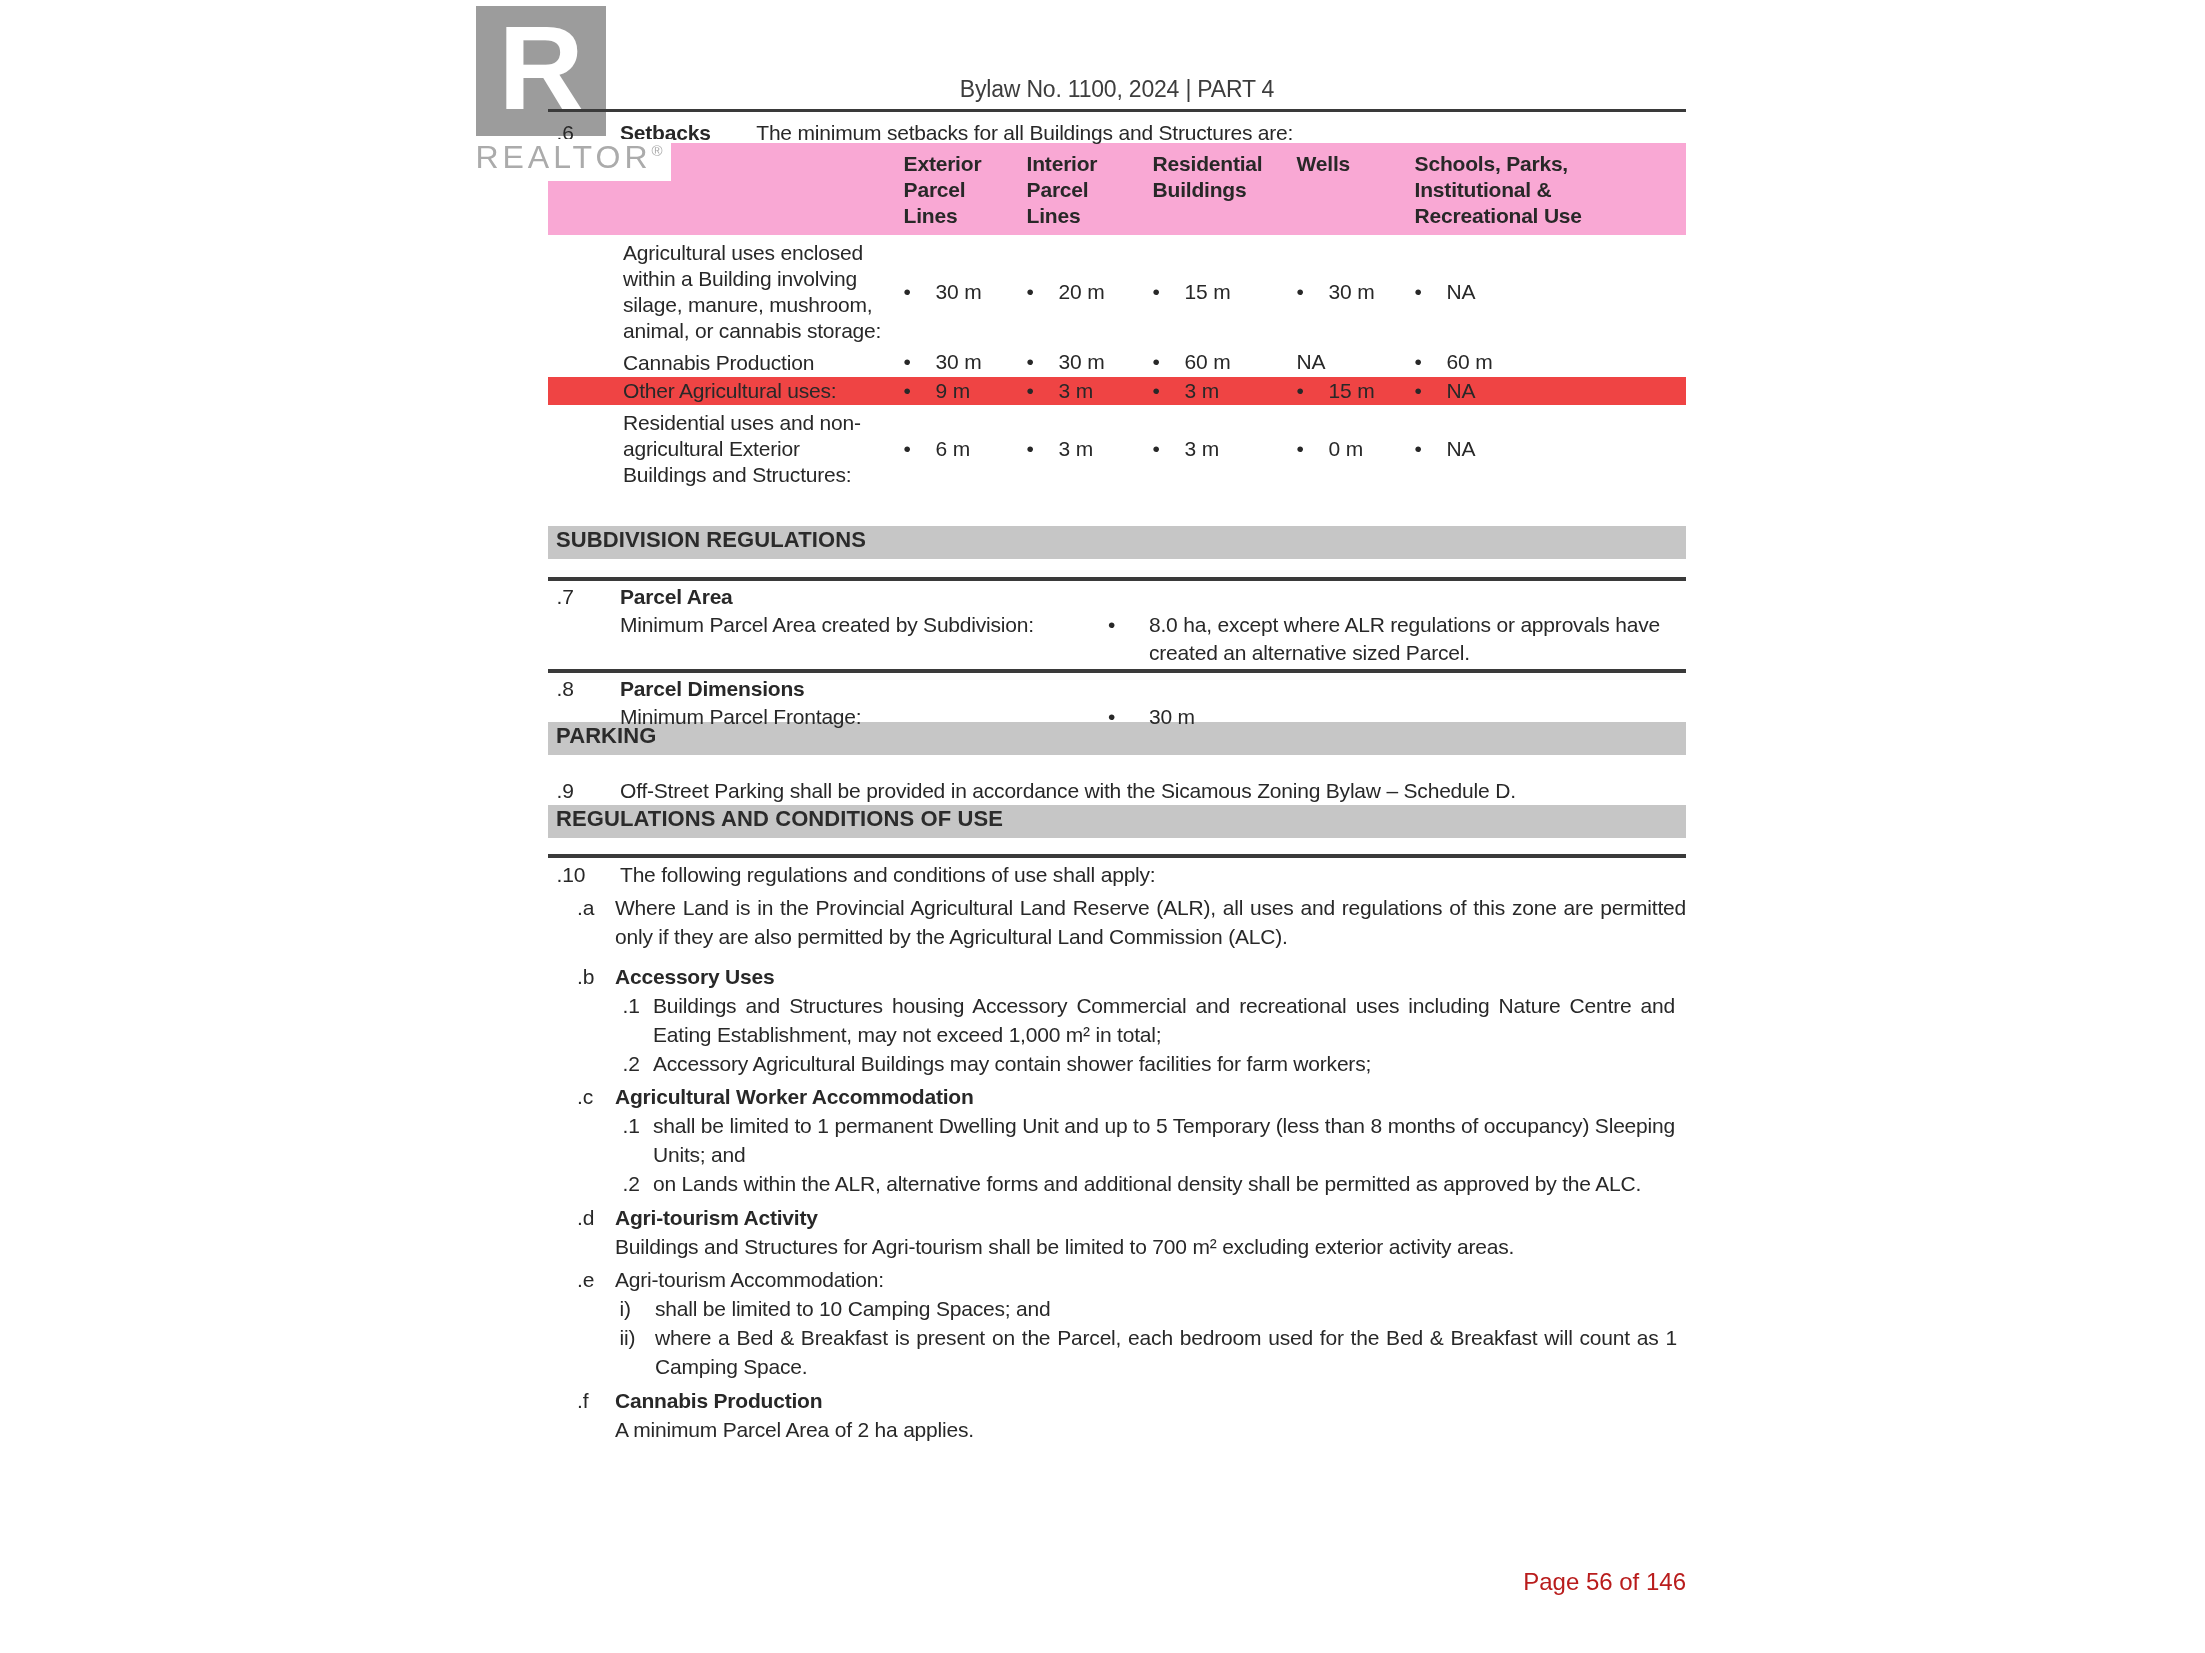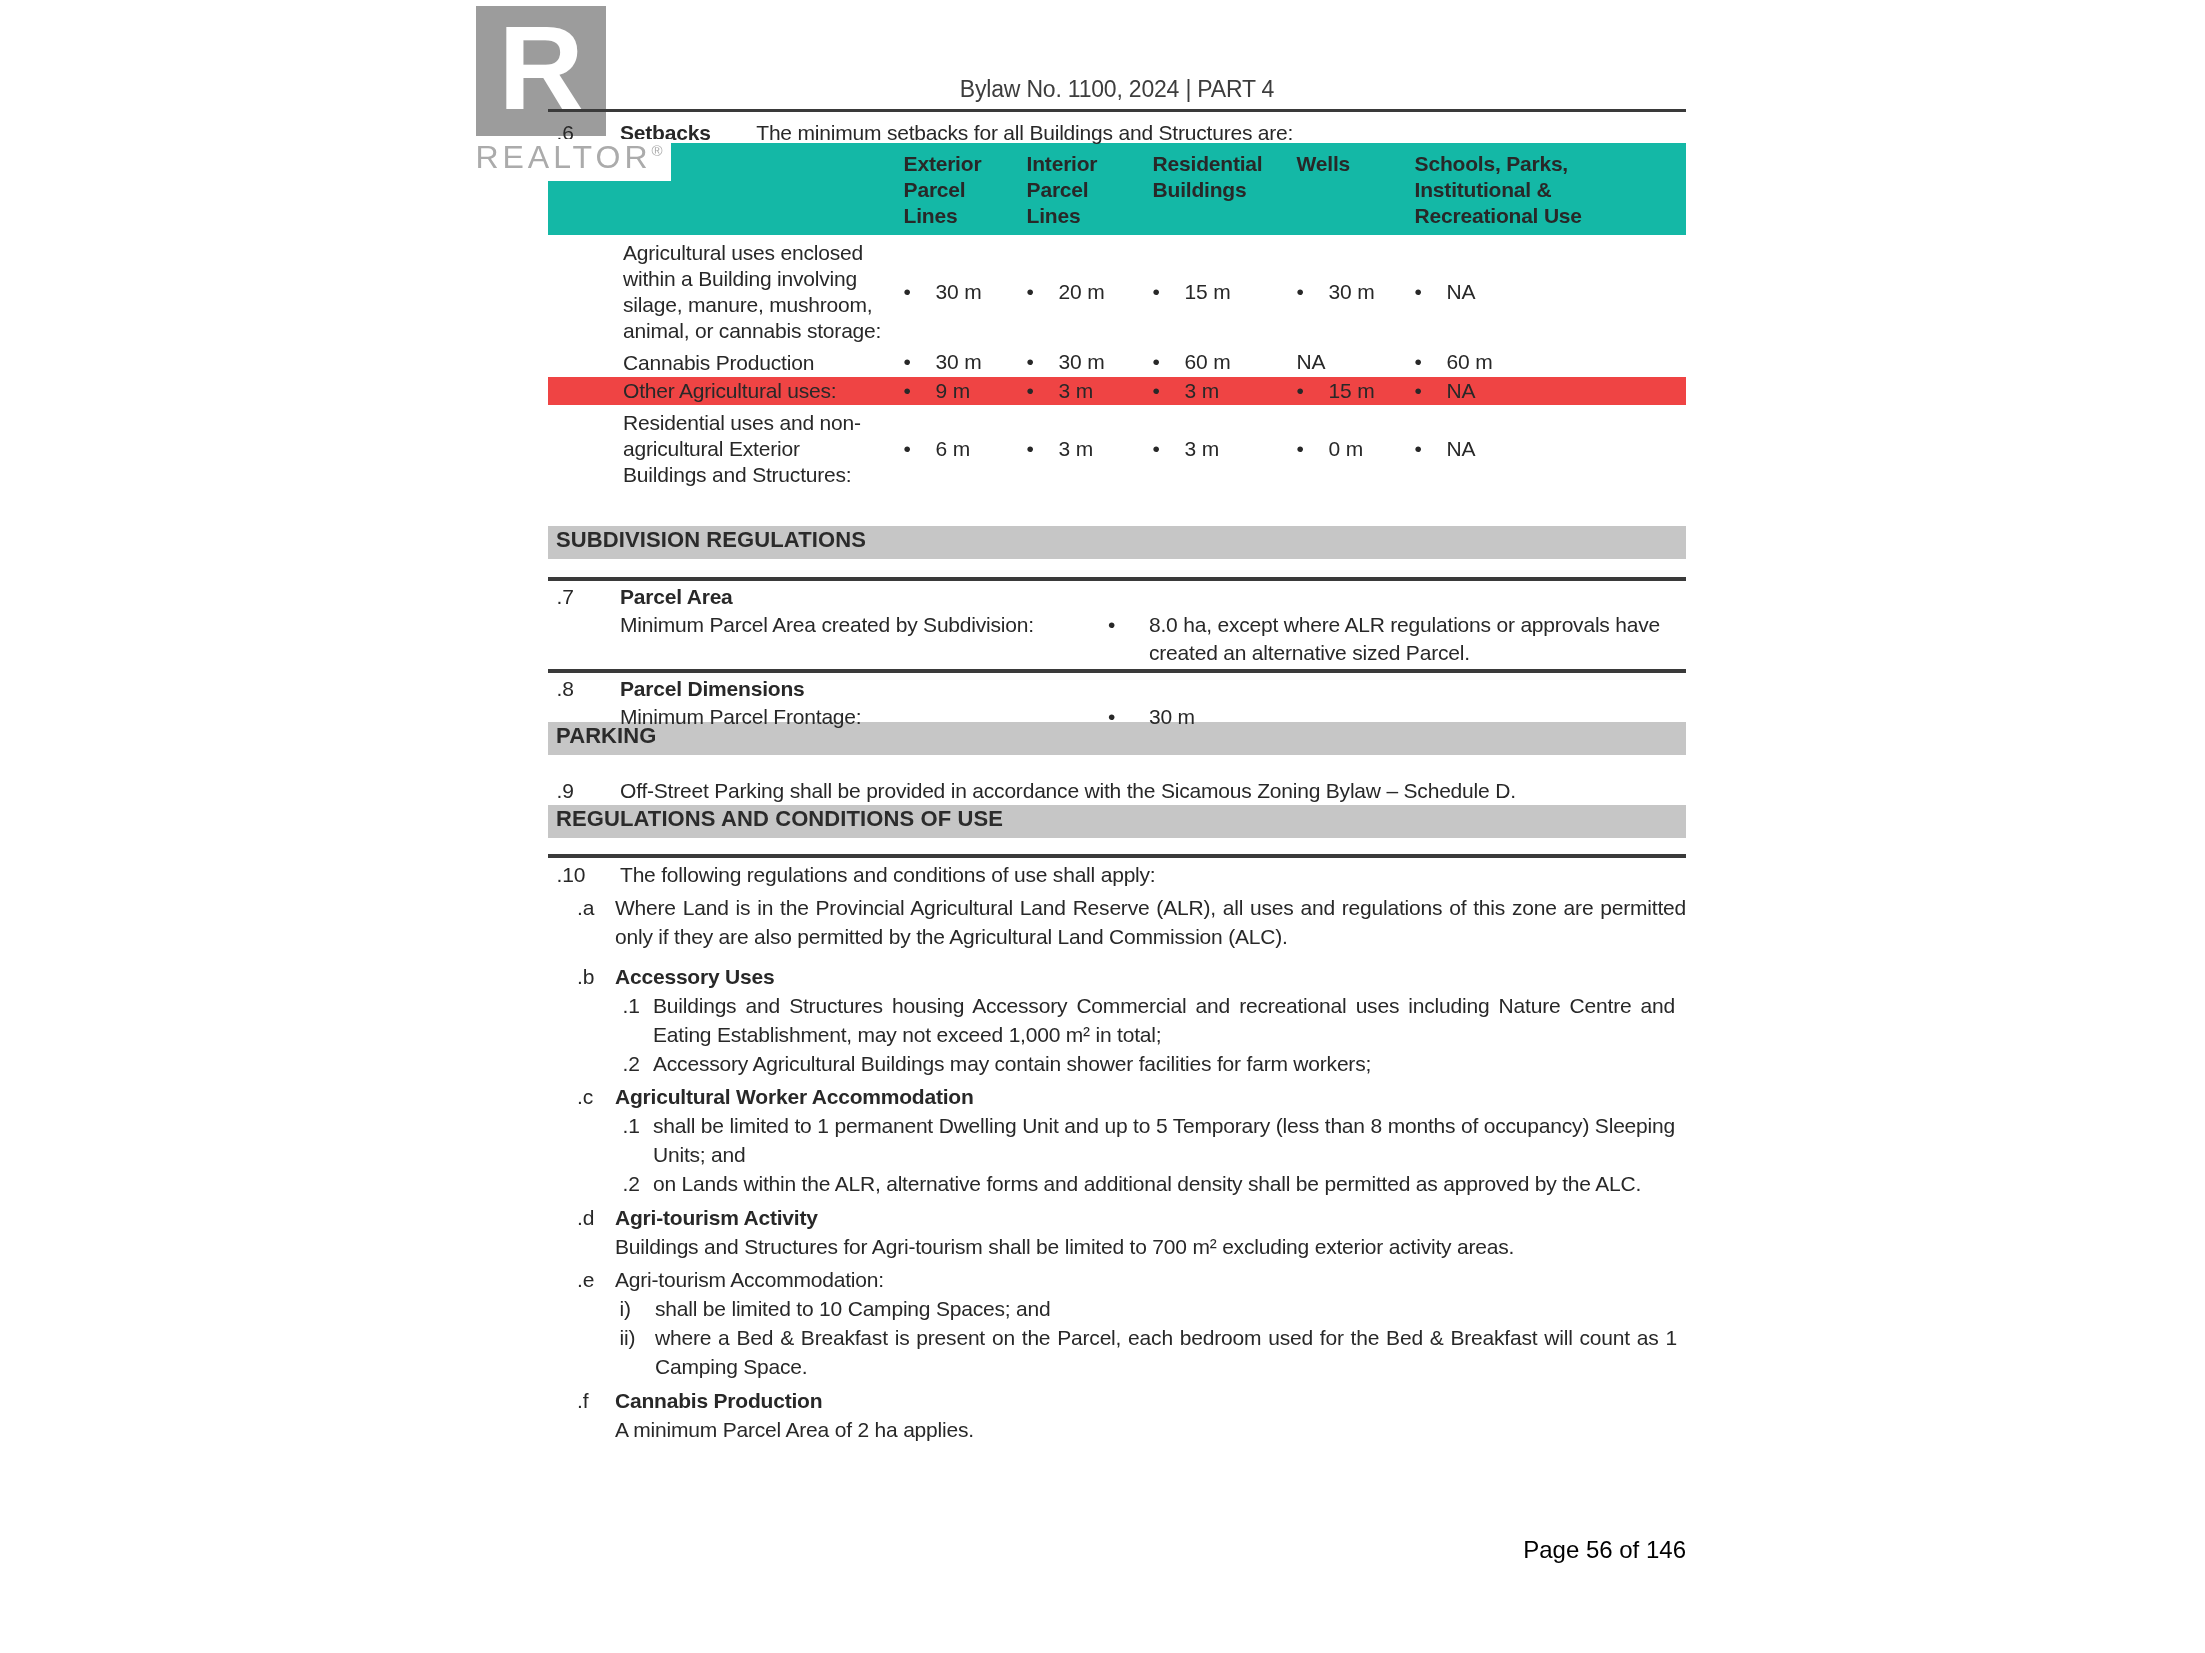--- a/index.html
+++ b/index.html
@@ -27,21 +27,21 @@
   .header-rule{margin-top:4.6px;}
   
   .lnum-row{position:relative;padding-left:72px;line-height:29px;}
   .lnum-row .num{position:absolute;left:8.6px;top:0;}
   .row6{margin-top:5.7px;}
   .bold{font-weight:bold;}
   .row6 .intro{margin-left:40px;}
   
   .tbl{margin-top:-3.4px;width:100%;}
   .trow{display:grid;grid-template-columns:347px 123px 126px 144px 118px auto;}
-  .thead{background:#14b8a6;min-height:83px;}
+  .thead{background:#f9a8d4;min-height:83px;}
   .hcell{font-weight:bold;line-height:26px;padding:8px 5.7px 5.7px 8.6px;}
   .lblcell{padding:4.6px 11.5px 4.6px 75px;line-height:26px;}
   .valcell{padding-left:8.6px;align-self:center;line-height:26px;white-space:nowrap;}
   .blt{display:inline-block;width:32px;}
   .blt:empty{width:0;}
   .shaded{background:#ef4444;}
   .r-slim .lblcell{padding-top:1.7px;padding-bottom:1.7px;line-height:25px;}
   
   .bar{
     height:33px;background:#c6c6c6;color:#2b2b2b;font-weight:bold;font-size:22px;
@@ -69,22 +69,22 @@
   .just{text-align:justify;}
   .sub{position:relative;padding-left:38px;margin:0;}
   .sub .snum{position:absolute;left:7.5px;top:0;line-height:29px;}
   .sub .stx{display:block;width:1022px;line-height:29px;}
   .rom{position:relative;padding-left:40px;margin:0;}
   .rom .rnum{position:absolute;left:4.6px;top:0;line-height:29px;}
   .rom .stx{display:block;width:1022px;line-height:29px;}
   .item-b{margin-top:10.3px;}
   
   .footer{
-    position:absolute;right:519px;top:1536px;z-index:3;
-    font-size:24px;color:#000000;letter-spacing:0;text-align:center;
+    position:absolute;right:519px;top:1568px;z-index:3;
+    font-size:24px;color:#b91c1c;letter-spacing:0;text-align:center;
   }
 </style>
 </head>
 <body>
 
 <div class="wm-square">
   <span class="wm-letter">R</span>
 </div>
 <div class="wm-text"><span>REALTOR</span><sup>®</sup></div>
 

